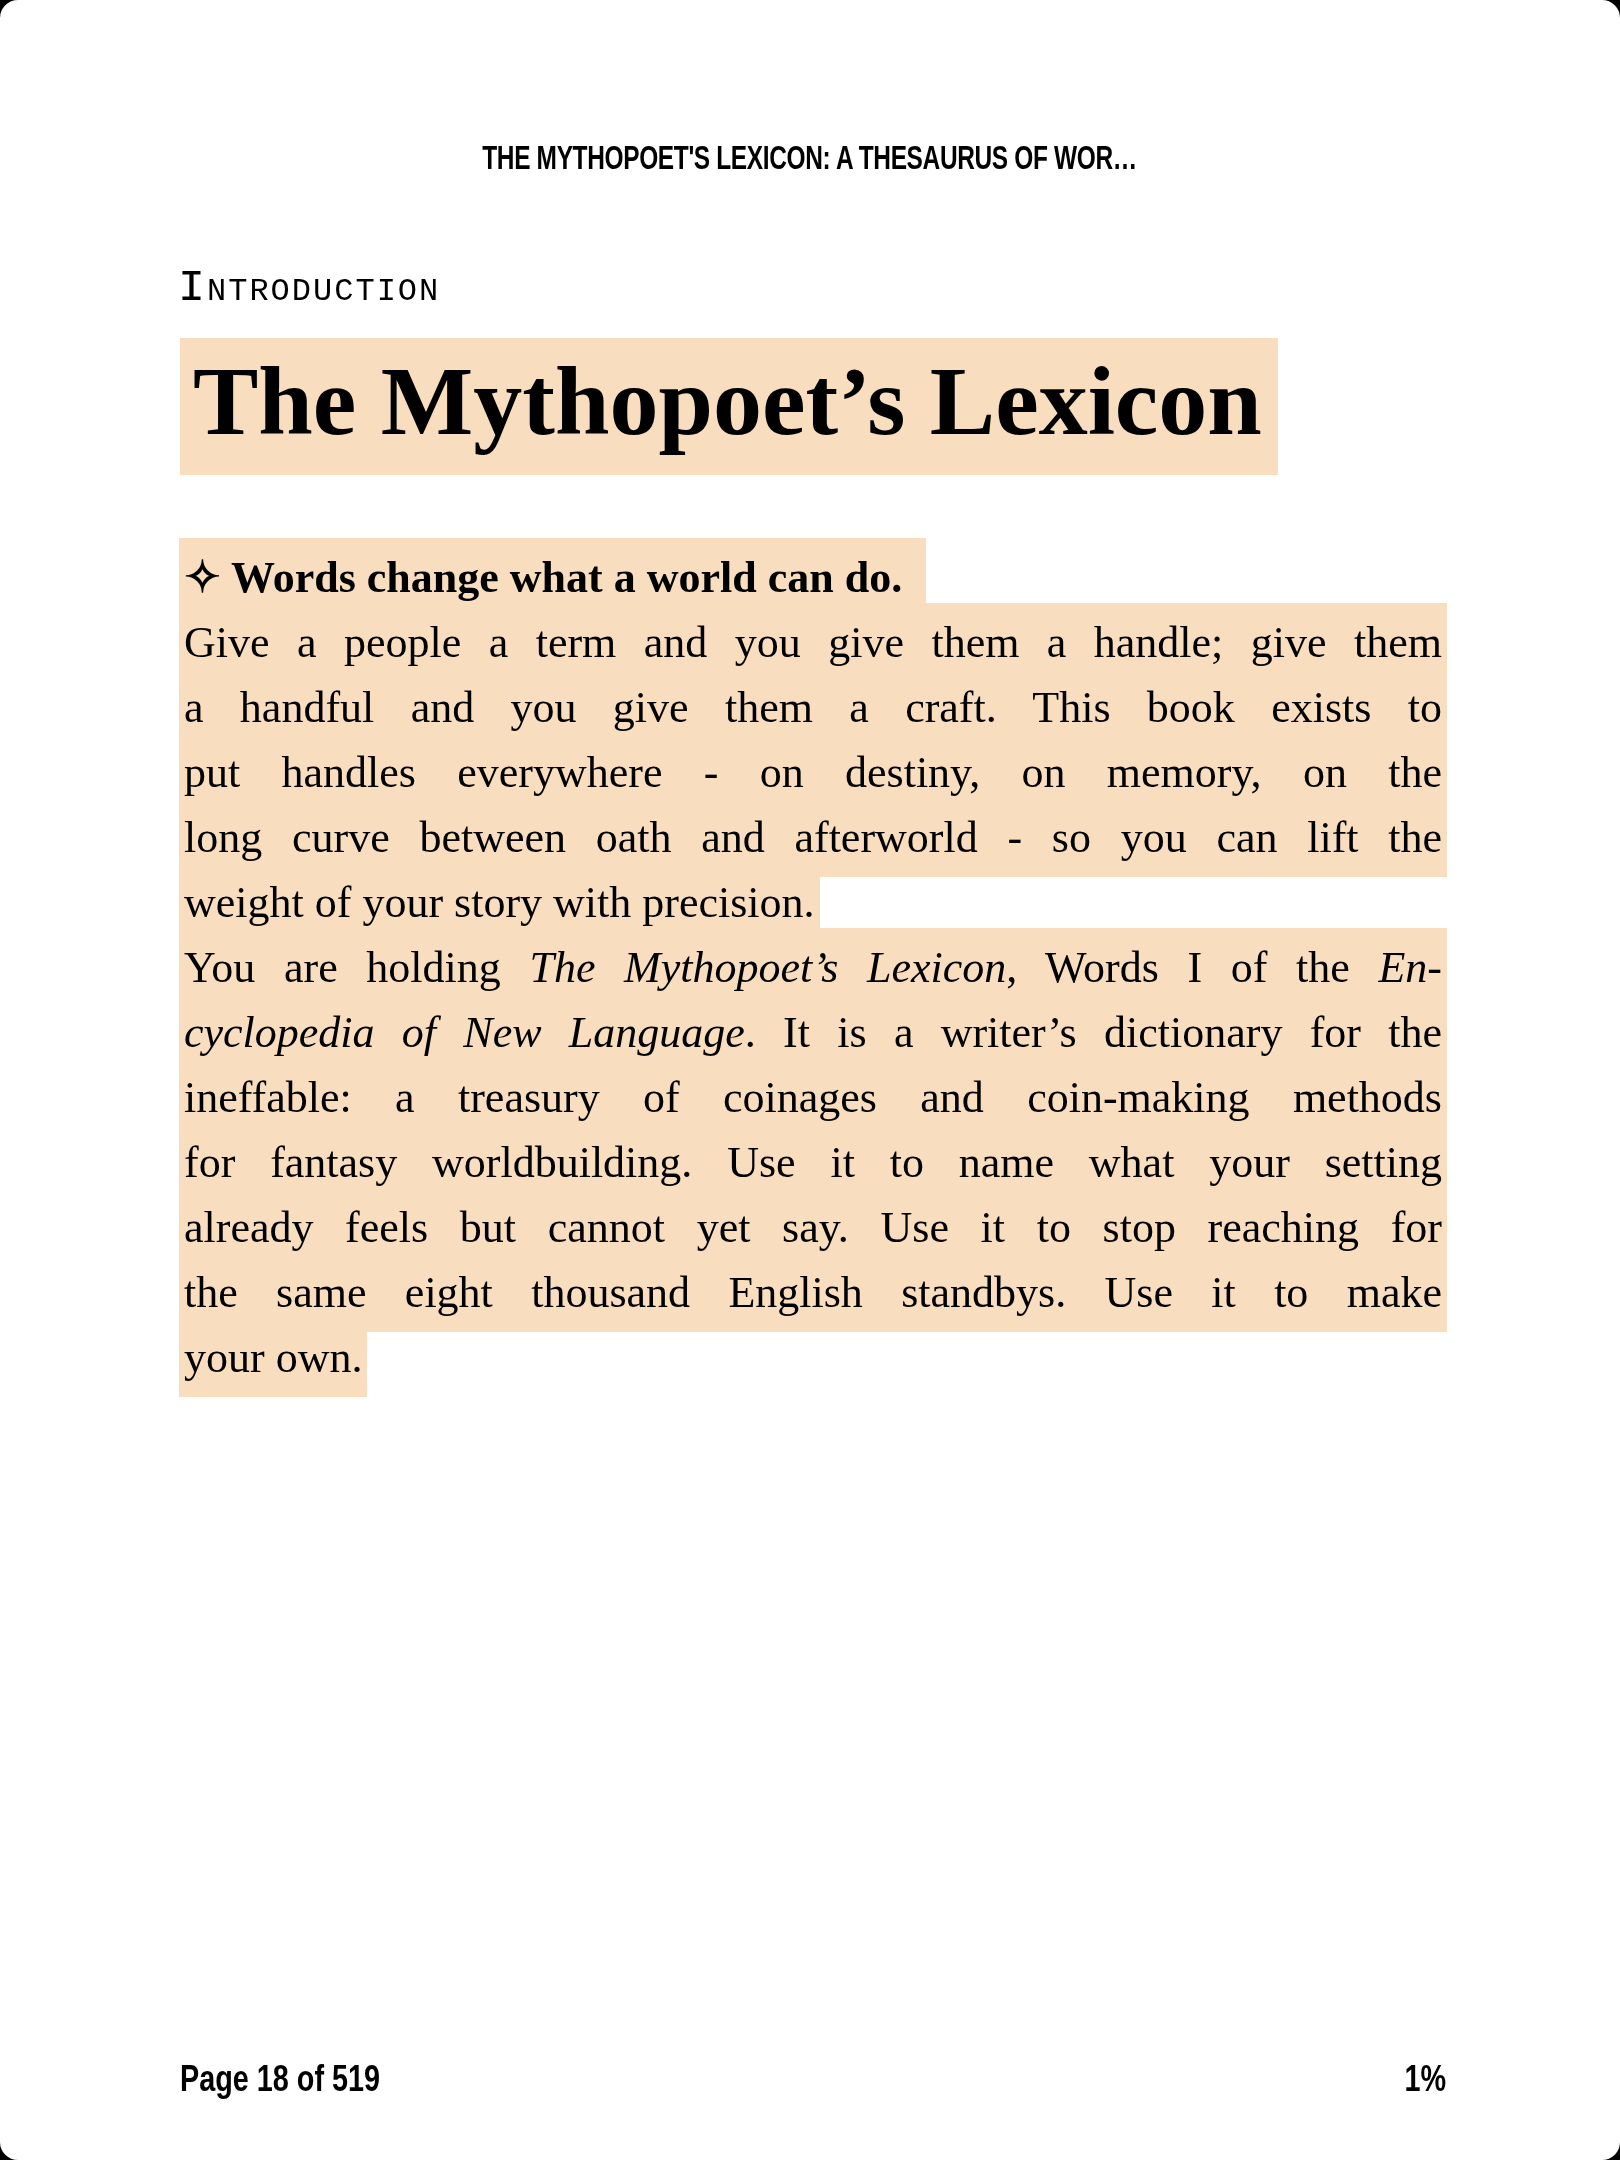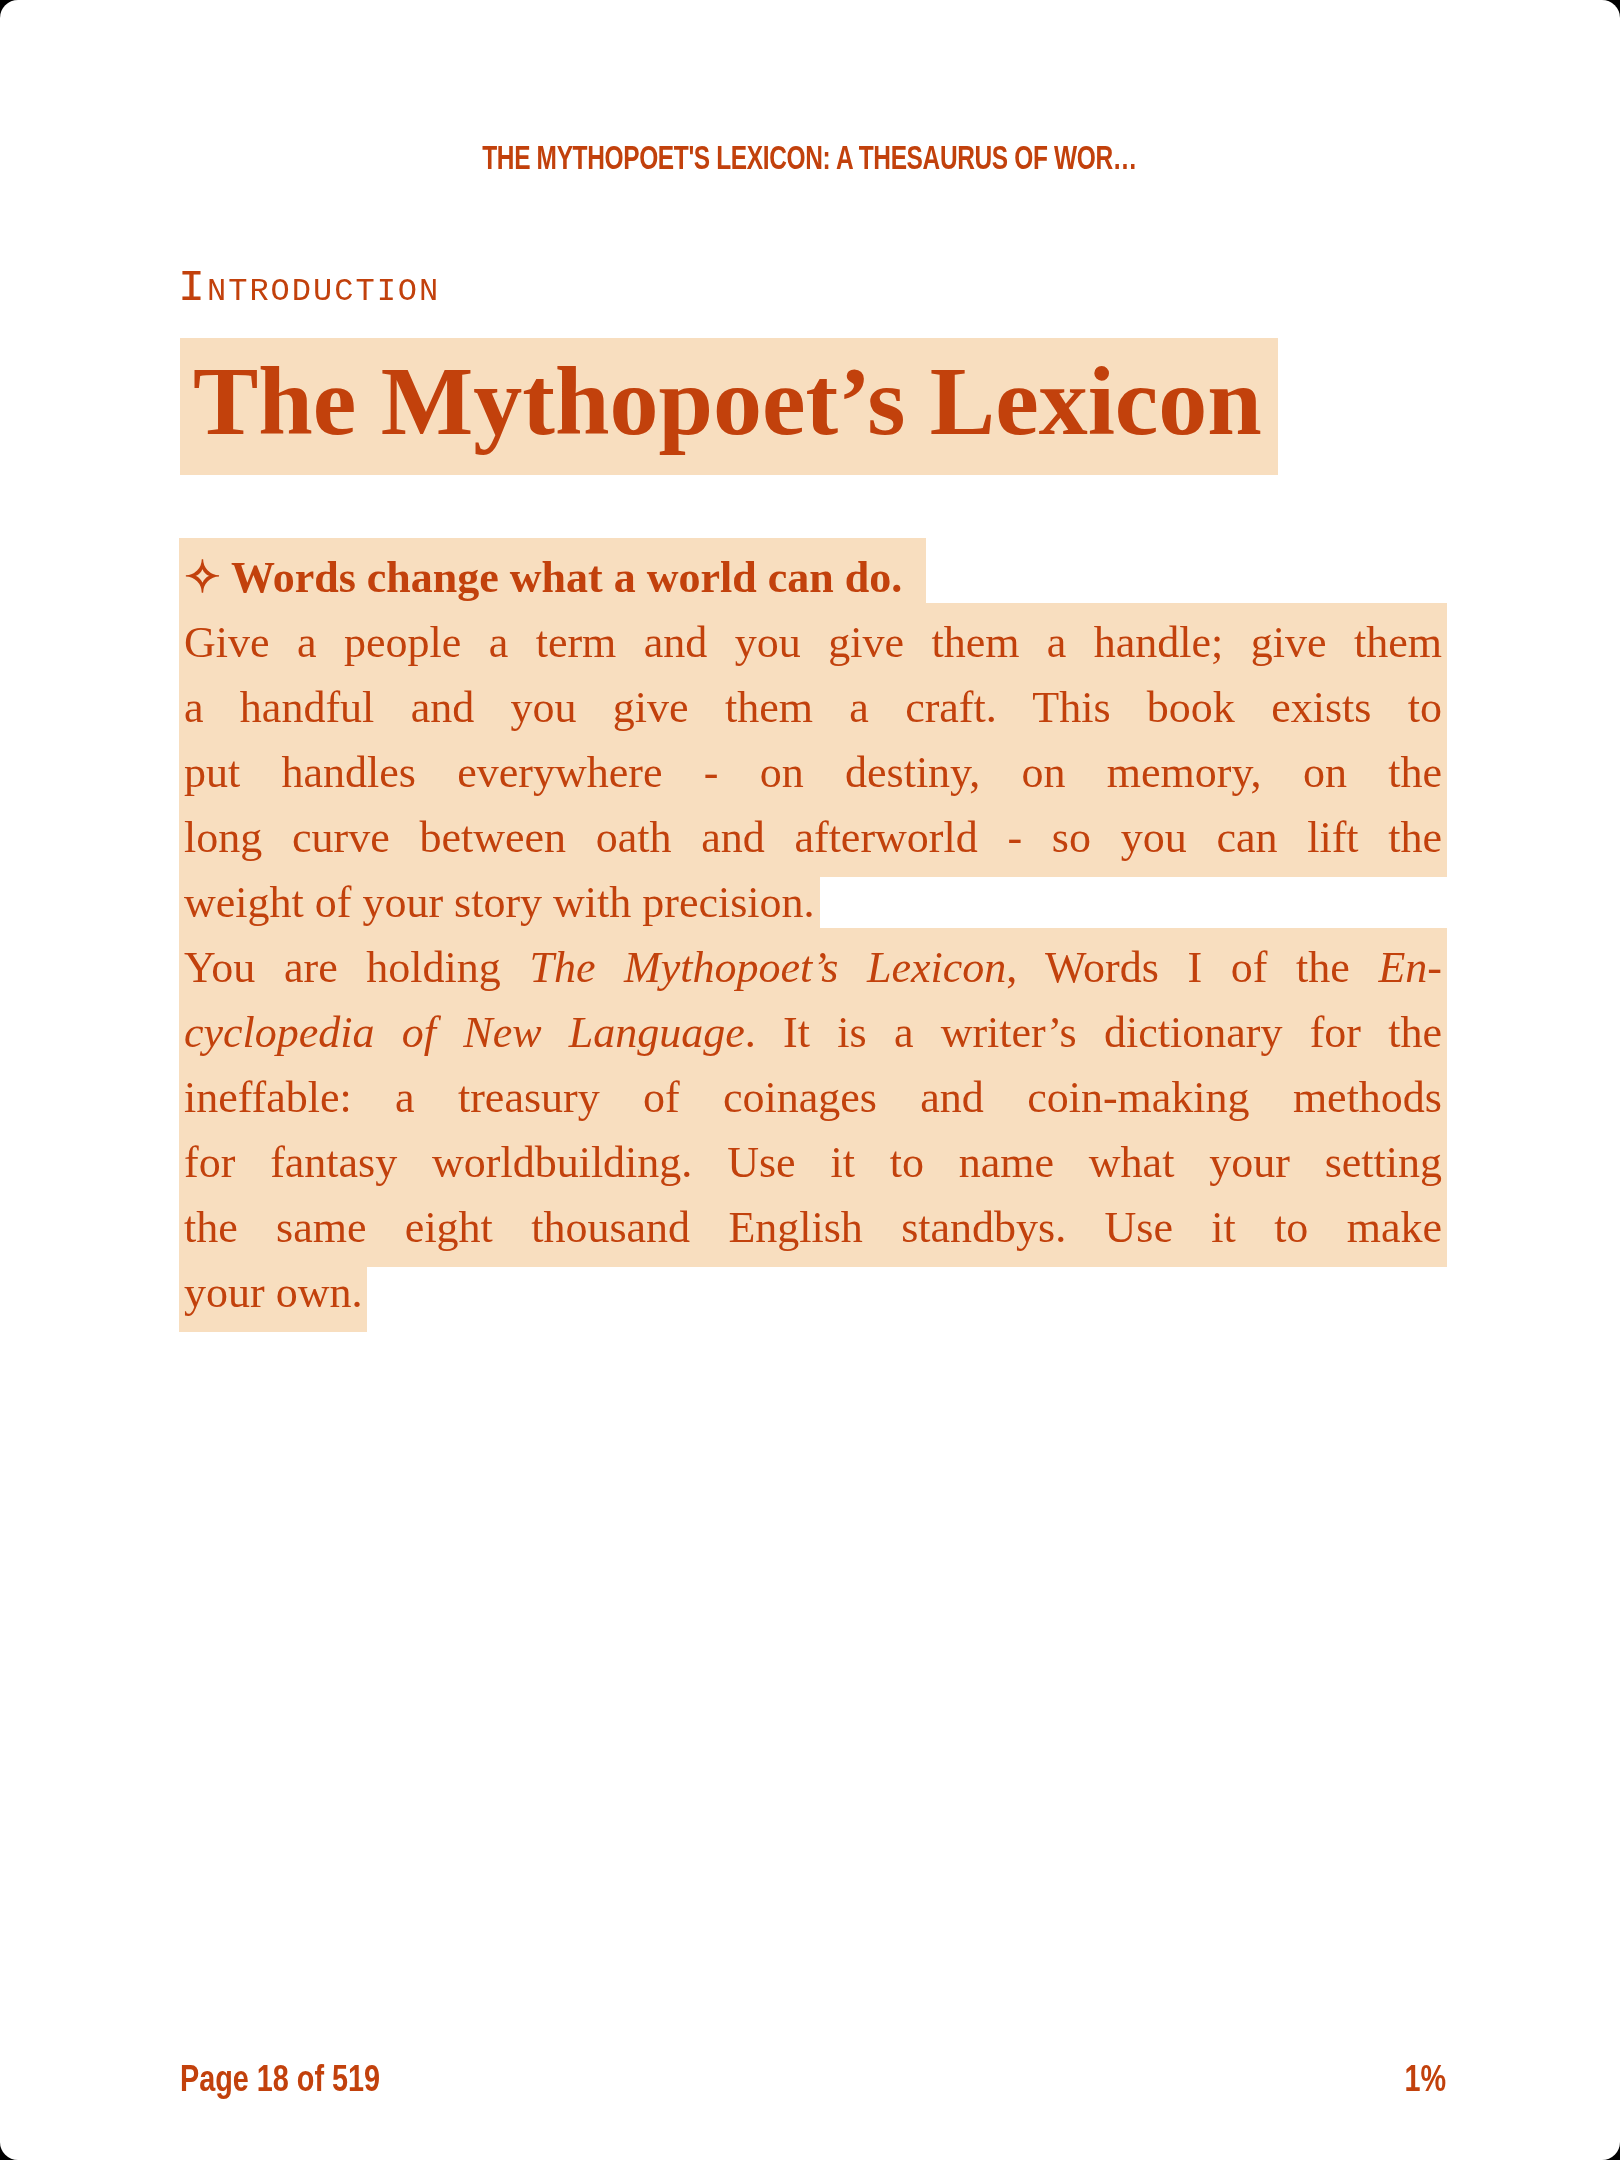--- a/index.html
+++ b/index.html
@@ -11,21 +11,21 @@
     overflow: hidden;
   }
   .page {
     position: relative;
     width: 1620px;
     height: 2160px;
     background: #ffffff;
     border-radius: 18px;
     overflow: hidden;
     font-family: "Liberation Serif", "DejaVu Serif", serif;
-    color: #c2410c;
+    color: #000000;
   }
 
   
   .header {
     position: absolute;
     top: 140px;
     left: 0;
     right: 0;
     text-align: center;
     font-family: "Liberation Sans", "DejaVu Sans", sans-serif;
@@ -135,20 +135,21 @@
       <div class="line"><span class="hl pad-end"><span class="seg b">✧ Words change what a world can do.</span></span></div>
       <div class="line just"><span class="hl"><span class="seg">Give a people a term and you give them a handle; give them</span></span></div>
       <div class="line just"><span class="hl"><span class="seg">a handful and you give them a craft. This book exists to</span></span></div>
       <div class="line just"><span class="hl"><span class="seg">put handles everywhere - on destiny, on memory, on the</span></span></div>
       <div class="line just"><span class="hl"><span class="seg">long curve between oath and afterworld - so you can lift the</span></span></div>
       <div class="line"><span class="hl"><span class="seg">weight of your story with precision.</span></span></div>
       <div class="line just"><span class="hl"><span class="seg">You are holding </span><span class="seg i">The Mythopoet’s Lexicon</span><span class="seg">, Words I of the </span><span class="seg i">En-</span></span></div>
       <div class="line just"><span class="hl"><span class="seg i">cyclopedia of New Language</span><span class="seg">. It is a writer’s dictionary for the</span></span></div>
       <div class="line just"><span class="hl"><span class="seg">ineffable: a treasury of coinages and coin-making methods</span></span></div>
       <div class="line just"><span class="hl"><span class="seg">for fantasy worldbuilding. Use it to name what your setting</span></span></div>
+      <div class="line just"><span class="hl"><span class="seg">already feels but cannot yet say. Use it to stop reaching for</span></span></div>
       <div class="line just"><span class="hl"><span class="seg">the same eight thousand English standbys. Use it to make</span></span></div>
       <div class="line"><span class="hl"><span class="seg">your own.</span></span></div>
     </div>
 
   <div class="footer">
     <span class="page-ind">Page 18 of 519</span>
     <span class="progress">1%</span>
   </div>
 
 </div>

